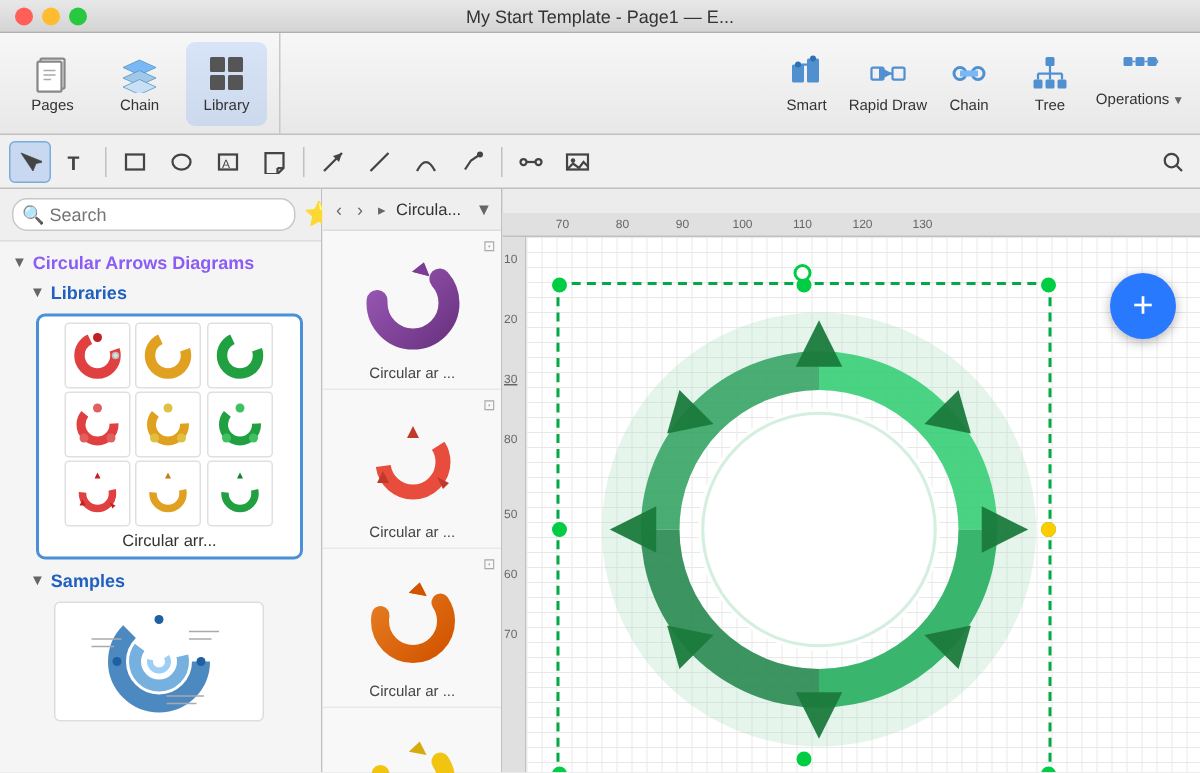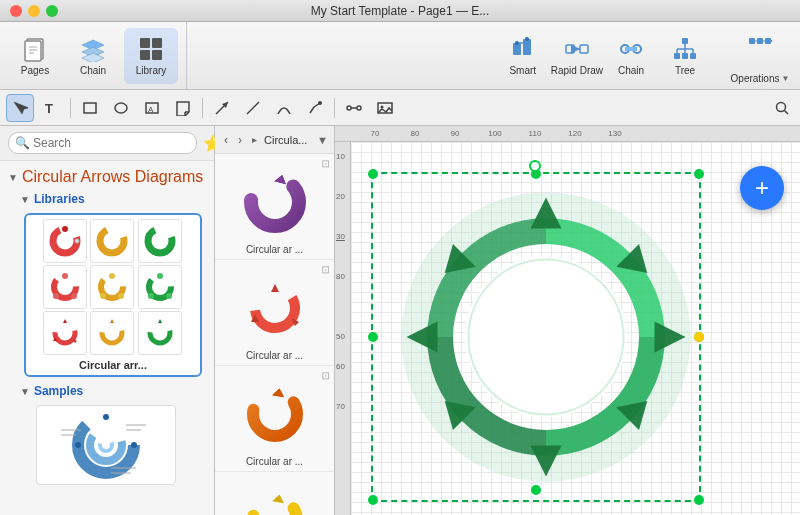--- a/index.html
+++ b/index.html
@@ -116,29 +116,28 @@
       justify-content: center;
     }
     .toolbar-right-btn .btn-label {
       font-size: 10px;
       color: #333;
     }
     .operations-btn {
       display: flex;
       flex-direction: column;
       align-items: center;
-      justify-content: space-between;
+      justify-content: flex-start;
       min-width: 64px;
       height: 56px;
       border-radius: 6px;
       cursor: pointer;
       gap: 2px;
       background: transparent;
       border: none;
-      margin-left: 15px;
     }
     .operations-btn .btn-label {
       font-size: 10px;
       color: #333;
     }
 
     
     .secondary-toolbar {
       height: 36px;
       background: #f0f0f0;
@@ -247,23 +246,23 @@
     .tree-item {
       display: flex;
       align-items: center;
       padding: 3px 8px;
       font-size: 12px;
       cursor: pointer;
       gap: 4px;
     }
     .tree-arrow { font-size: 10px; color: #666; }
     .tree-label-main {
-      font-size: 16px;
-      font-weight: 400;
-      color: #c2410c;
+      font-size: 12px;
+      font-weight: 700;
+      color: #8b5cf6;
     }
     .tree-label-sub {
       font-size: 12px;
       font-weight: 600;
       color: #2060c0;
     }
     .lib-item {
       background: white;
       border: 2px solid #4a90d9;
       border-radius: 6px;
@@ -377,20 +376,21 @@
       font-size: 10px;
       color: #aaa;
     }
 
     
     .canvas-area {
       flex: 1;
       background: #e8e8e8;
       position: relative;
       overflow: hidden;
+      margin-top: 16px;
     }
     .ruler-top {
       height: 16px;
       background: #e0e0e0;
       border-bottom: 1px solid #c0c0c0;
       display: flex;
       align-items: center;
       padding-left: 16px;
       overflow: hidden;
     }
@@ -712,21 +712,21 @@
         <span class="tree-arrow">▼</span>
         <span class="tree-label-main">Circular Arrows Diagrams</span>
       </div>
 
       <div style="padding-left: 12px;">
         <div class="tree-item">
           <span class="tree-arrow">▼</span>
           <span class="tree-label-sub">Libraries</span>
         </div>
 
-        <div style="padding: 4px 12px 4px 12px; font-weight: bold;">
+        <div style="padding: 4px 12px 4px 12px;">
           <div class="lib-item">
 
             <div class="lib-grid-inner">
 
               <div class="lib-cell">
                 <svg width="38" height="38" viewBox="0 0 38 38">
                   <circle cx="19" cy="19" r="12" fill="none" stroke="#e04040" stroke-width="7" stroke-dasharray="56 20" stroke-dashoffset="5"></circle>
                   <circle cx="19" cy="19" r="4" fill="white"></circle>
                   <circle cx="19" cy="7" r="3" fill="#c02020"></circle>
                   <circle cx="31" cy="19" r="2" fill="#ddd" stroke="#bbb" stroke-width="1"></circle>
@@ -914,21 +914,21 @@
         <span class="ruler-num">120</span>
         <span class="ruler-num">130</span>
       </div>
     </div>
 
     <div class="ruler-left">
       <span class="ruler-vertical-num" style="top: 10px;">10</span>
       <span class="ruler-vertical-num" style="top: 50px;">20</span>
       <span class="ruler-vertical-num" style="top: 90px; text-decoration: underline;">30</span>
       <span class="ruler-vertical-num" style="top: 130px;">80</span>
-      <span class="ruler-vertical-num" style="top: 190px;">50</span>
+      <span class="ruler-vertical-num" style="top: 180px;">50</span>
       <span class="ruler-vertical-num" style="top: 220px;">60</span>
       <span class="ruler-vertical-num" style="top: 260px;">70</span>
     </div>
 
     <div class="canvas-grid">
 
       <div class="selection-box">
 
         <div class="handle" style="top:0; left:0;"></div>
         <div class="handle" style="top:0; left:50%;"></div>

